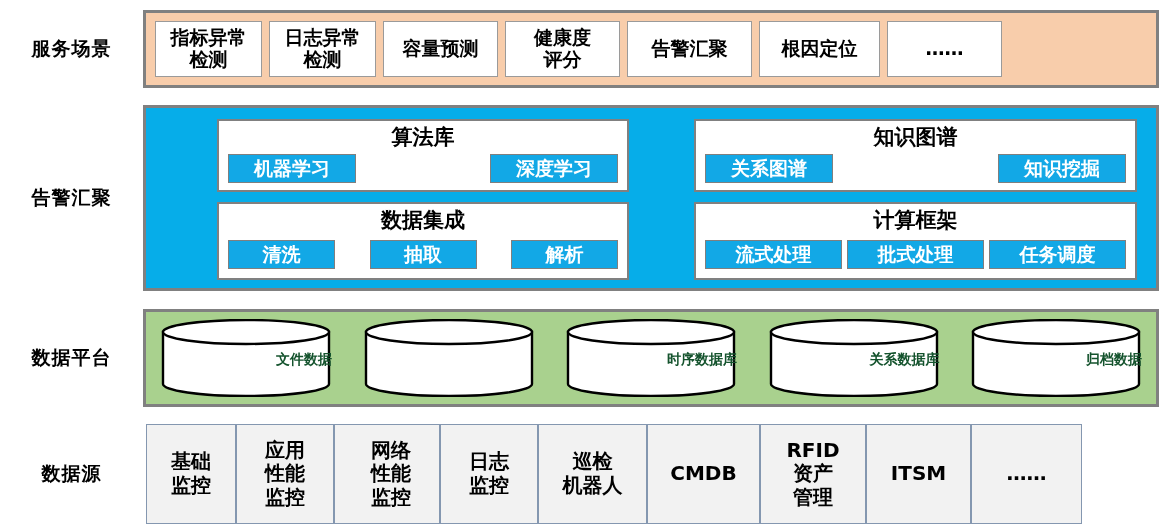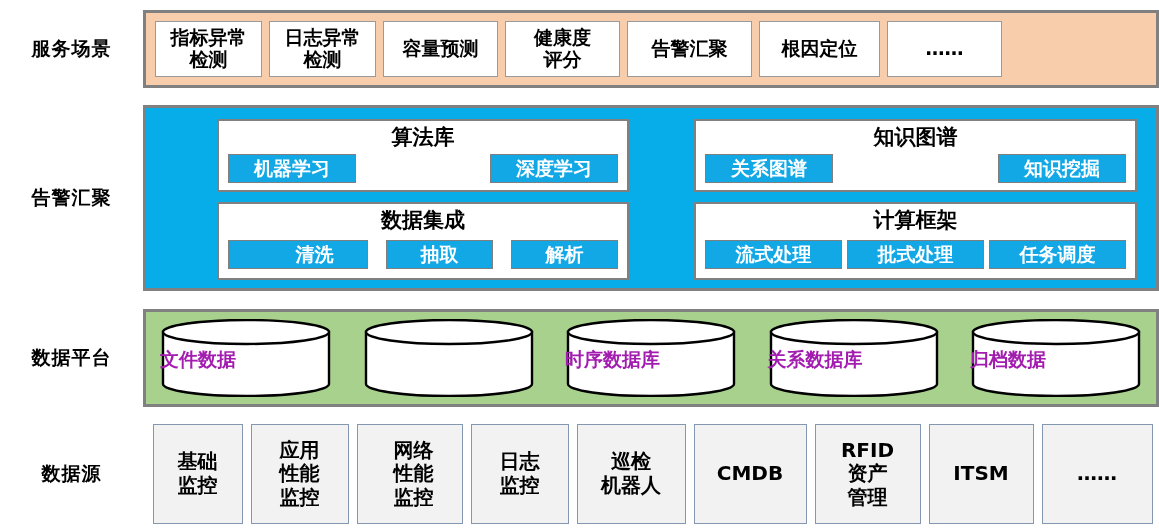--- a/index.html
+++ b/index.html
@@ -90,30 +90,30 @@
     display:flex;justify-content:space-between;align-items:center;
   }
   .cylinder{
     position:relative;
     width:172px;height:78px;
   }
   .cylinder svg{position:absolute;inset:0;}
   .cyl-label{
     position:absolute;left:0;right:0;top:50%;
     transform:translateY(-42%);
-    text-align:left;
-    font-weight:bold;font-size:19px;color:#a21caf;
+    text-align:right;
+    font-weight:bold;font-size:14px;color:#14532d;
     line-height:1;
     pointer-events:none;
   }
 
   
   .source-row{
     position:absolute;left:146px;right:0;top:424px;height:100px;
-    display:flex;gap:8px;justify-content:center;
+    display:flex;gap:0;
   }
   .source-chip{
     background:#F2F2F2;
     border:1.5px solid #8497B0;
     display:flex;align-items:center;justify-content:center;
     text-align:center;
     font-weight:bold;font-size:20px;color:#000;
     line-height:1.18;
     white-space:pre-line;
   }
@@ -157,21 +157,21 @@
       <div class="panel-title">知识图谱</div>
       <div class="chip-row spread">
         <div class="blue-chip" style="width:126px;">关系图谱</div>
         <div class="blue-chip" style="width:126px;">知识挖掘</div>
       </div>
     </div>
 
     <div class="panel" style="left:47px;top:94px;width:412px;height:78px;">
       <div class="panel-title">数据集成</div>
       <div class="chip-row even">
-        <div class="blue-chip" style="width:105px;padding-left:33px;">清洗</div>
+        <div class="blue-chip" style="width:105px;">清洗</div>
         <div class="blue-chip" style="width:105px;">抽取</div>
         <div class="blue-chip" style="width:105px;">解析</div>
       </div>
     </div>
 
     <div class="panel" style="left:524px;top:94px;width:443px;height:78px;">
       <div class="panel-title">计算框架</div>
       <div class="chip-row even">
         <div class="blue-chip" style="width:135px;">流式处理</div>
         <div class="blue-chip" style="width:135px;">批式处理</div>

